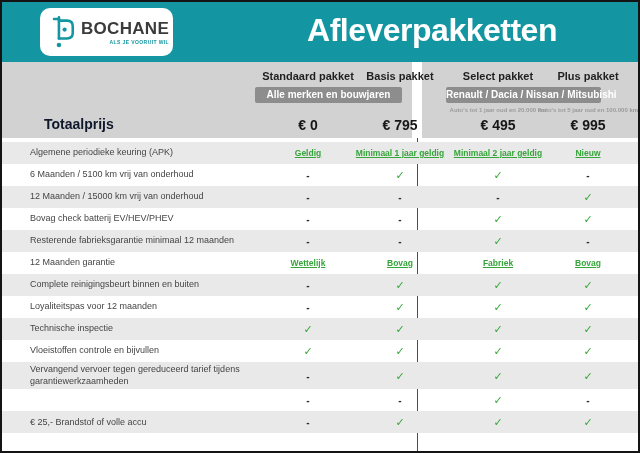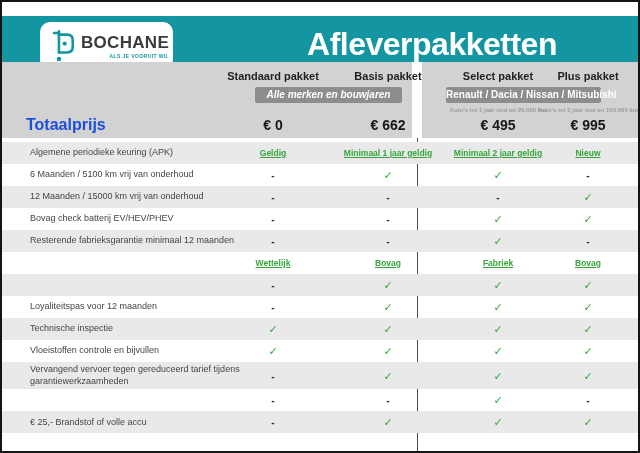--- a/index.html
+++ b/index.html
@@ -2,46 +2,46 @@
 <html style="--teal: #1496a2; --green: #35a53a; --banner_grey: #8d8d8d; --header_band_grey: #d2d2d2; --row_stripe_grey: #e9e9e9;"><head>
 <meta charset="utf-8">
 <style>
   html,body{margin:0;padding:0;background:#e5e5e5;}
   .page{
     position:relative;width:640px;height:453px;box-sizing:border-box;
     border:2px solid #141414;background:#fff;overflow:hidden;
     font-family:"Liberation Sans",sans-serif;
   }
   
-  .topbar{position:absolute;top:14px;left:0;right:0;height:70px;background:var(--teal,#1496a2);}
+  .topbar{position:absolute;top:0;left:0;right:0;height:70px;background:var(--teal,#1496a2);}
   .logo-box{
     position:absolute;left:38px;top:6px;width:133px;height:48px;background:#fff;
     border-radius:10px;display:flex;align-items:center;padding-left:10px;box-sizing:border-box;
   }
   .logo-icon{flex:0 0 auto;margin-right:5px;}
   .logo-text{display:flex;flex-direction:column;}
   .brand{font-size:17px;font-weight:700;color:#3b3b3b;letter-spacing:.3px;line-height:1;}
   .tagline{font-size:5px;font-weight:700;color:var(--teal,#1496a2);text-align:right;letter-spacing:.4px;margin-top:2px;}
   .title{
     position:absolute;left:230px;width:400px;top:10px;margin:0;text-align:center;
     font-size:32px;font-weight:700;color:#ffffff;letter-spacing:-.5px;
   }
   
   .head-band{position:absolute;top:60px;left:0;right:0;height:76px;background:var(--header_band_grey,#d2d2d2);}
   .head-gap{position:absolute;left:410px;top:0;width:10px;height:100%;background:#fff;}
-  .p0{left:271px;}.p1{left:366px;padding-left:40px;}.p2{left:496px;}.p3{left:586px;}
+  .p0{left:306px;}.p1{left:378px;padding-left:40px;}.p2{left:496px;}.p3{left:586px;}
   .col-name{position:absolute;top:8px;transform:translateX(-50%);white-space:nowrap;font-size:11px;font-weight:700;color:#1f1f1f;}
   .banner{
     position:absolute;top:25px;height:16px;line-height:16px;text-align:center;
     background:var(--banner_grey,#8d8d8d);color:#fff;font-size:10px;font-weight:700;border-radius:2px;white-space:nowrap;
   }
-  .banner-left{left:253px;width:147px;font-style:italic;}
+  .banner-left{left:253px;width:147px;}
   .banner-right{left:444px;width:155px;}
   .caption{position:absolute;top:45px;transform:translateX(-50%);white-space:nowrap;font-size:6px;font-weight:700;color:#9b9b9b;}
-  .total-label{position:absolute;left:24px;top:54px;font-size:16px;font-weight:700;color:#1d4ed8;}
+  .total-label{position:absolute;left:42px;top:54px;font-size:14px;font-weight:700;color:#0f172a;}
   .price{position:absolute;top:55px;transform:translateX(-50%);white-space:nowrap;font-size:14px;font-weight:700;color:#161616;}
   
   .divider-line{position:absolute;left:415px;top:136px;bottom:0;width:1px;background:#4d4d4d;}
   
   .rows{position:absolute;top:140px;left:0;right:0;}
   .frow{position:relative;min-height:22px;display:flex;align-items:center;}
   .frow.row-grey{background:var(--row_stripe_grey,#e9e9e9);}
   .row-label{margin-left:28px;max-width:235px;font-size:9px;color:#454545;line-height:1.3;padding:2px 0;}
   .cell{position:absolute;top:50%;transform:translate(-50%,-50%);white-space:nowrap;}
   .cell.check{color:var(--green,#35a53a);font-size:11px;}
@@ -79,21 +79,21 @@
     <span class="col-name p3">Plus pakket</span>
 
     <div class="banner banner-left">Alle merken en bouwjaren</div>
     <div class="banner banner-right">Renault / Dacia / Nissan / Mitsubishi</div>
 
     <span class="caption p2">Auto's tot 1 jaar oud en 20.000 km</span>
     <span class="caption p3">Auto's tot 5 jaar oud en 100.000 km</span>
 
     <span class="total-label">Totaalprijs</span>
     <span class="price p0">€ 0</span>
-    <span class="price p1">€ 662</span>
+    <span class="price p1">€ 795</span>
     <span class="price p2">€ 495</span>
     <span class="price p3">€ 995</span>
   </div>
 
   <div class="divider-line"></div>
 
   <div class="rows">
       <div class="frow row-grey">
       <span class="row-label">Algemene periodieke keuring (APK)</span>
     <span class="cell p0 text-val">Geldig</span>
@@ -123,26 +123,28 @@
         <span class="cell p3 check">✓</span>
       </div>
       <div class="frow row-grey">
       <span class="row-label">Resterende fabrieksgarantie minimaal 12 maanden</span>
     <span class="cell p0 dash">-</span>
         <span class="cell p1 dash">-</span>
         <span class="cell p2 check">✓</span>
         <span class="cell p3 dash">-</span>
       </div>
       <div class="frow row-white">
+      <span class="row-label">12 Maanden garantie</span>
     <span class="cell p0 text-val">Wettelijk</span>
         <span class="cell p1 text-val">Bovag</span>
         <span class="cell p2 text-val">Fabriek</span>
         <span class="cell p3 text-val">Bovag</span>
       </div>
       <div class="frow row-grey">
+      <span class="row-label">Complete reinigingsbeurt binnen en buiten</span>
     <span class="cell p0 dash">-</span>
         <span class="cell p1 check">✓</span>
         <span class="cell p2 check">✓</span>
         <span class="cell p3 check">✓</span>
       </div>
       <div class="frow row-white">
       <span class="row-label">Loyaliteitspas voor 12 maanden</span>
     <span class="cell p0 dash">-</span>
         <span class="cell p1 check">✓</span>
         <span class="cell p2 check">✓</span>

